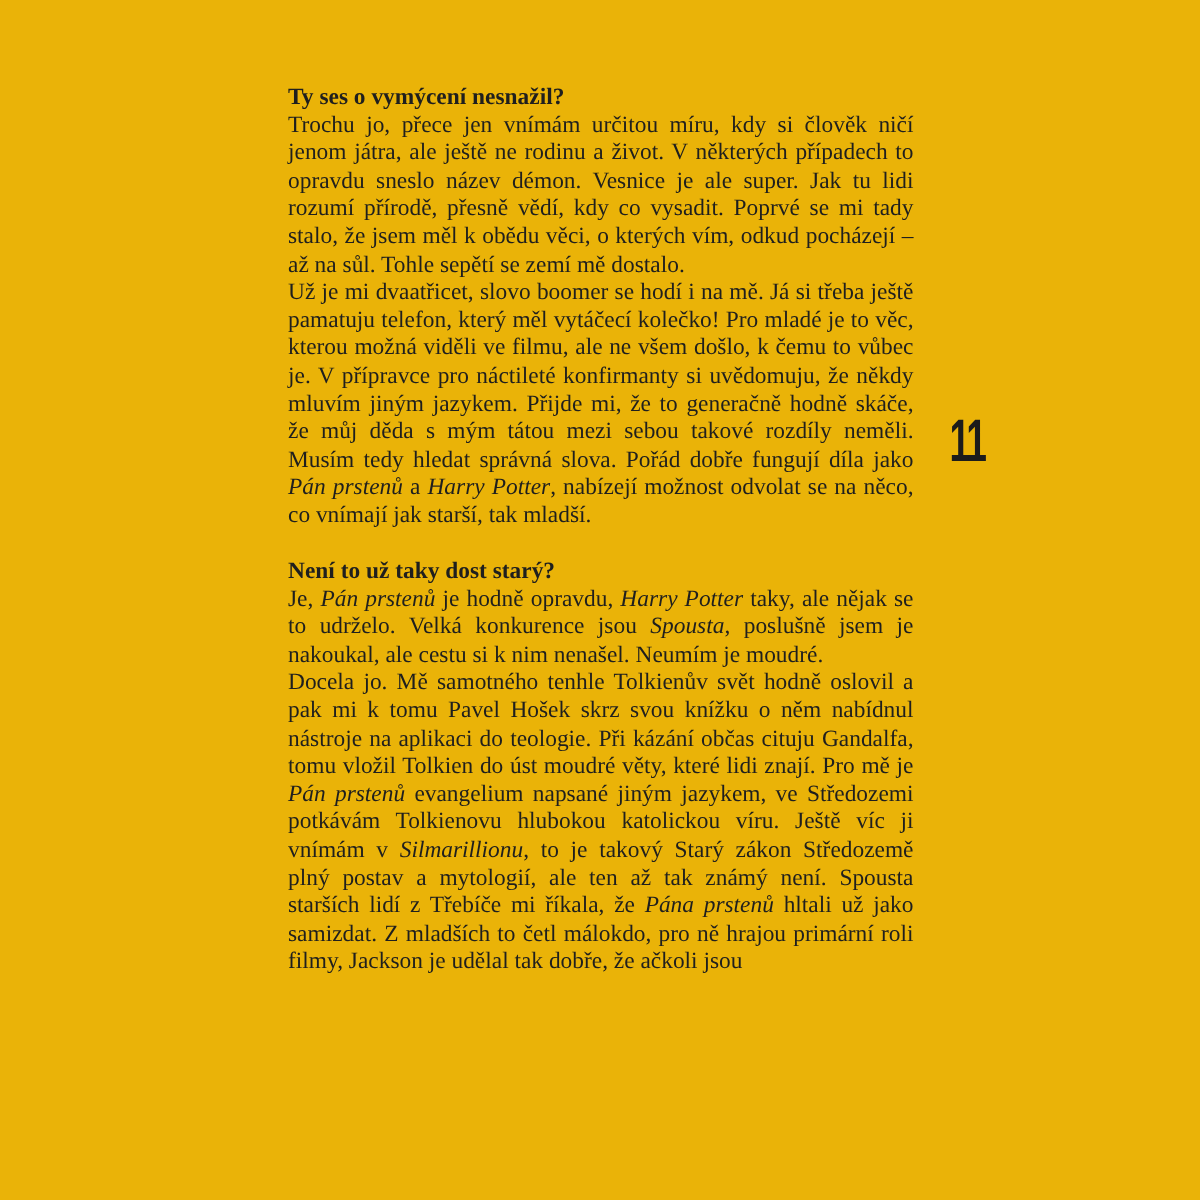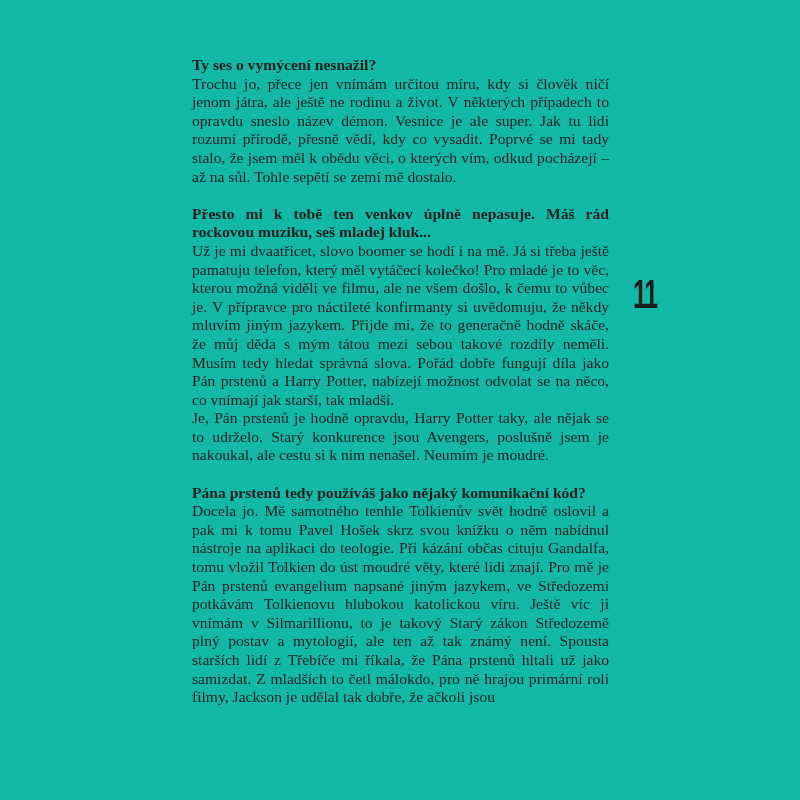--- a/index.html
+++ b/index.html
@@ -4,21 +4,21 @@
 <style>
   html, body {
     margin: 0;
     padding: 0;
     background: #ffffff;
   }
   .page {
     position: relative;
     width: 800px;
     height: 800px;
-    background: #14b8a6;
+    background: #eab308;
     overflow: hidden;
     font-family: "Liberation Serif", serif;
     color: #1f1f1e;
   }
   .text-column {
     position: absolute;
     left: 192px;
     top: 56px;
     width: 417px;
     font-size: 15.6px;
@@ -29,20 +29,21 @@
     margin: 0;
     padding: 0;
   }
   .text-column p.question {
     font-weight: 700;
   }
   .text-column p.question:not(:first-child) {
     margin-top: 18.6px;
   }
   .text-column span.italic {
+    font-style: italic;
   }
   .page-number {
     position: absolute;
     left: 633px;
     top: 274px;
     font-family: "Liberation Sans", sans-serif;
     font-weight: 700;
     font-size: 40px;
     line-height: 1;
     letter-spacing: -2px;
@@ -52,20 +53,19 @@
     white-space: nowrap;
   }
 </style>
 </head>
 <body>
 
 <div class="page">
   <div class="text-column">
       <p class="question"><span>Ty ses o vymýcení nesnažil?</span></p>
       <p class="answer"><span>Trochu jo, přece jen vnímám určitou míru, kdy si člověk ničí jenom játra, ale ještě ne rodinu a život. V některých případech to opravdu sneslo název démon. Vesnice je ale super. Jak tu lidi rozumí přírodě, přesně vědí, kdy co vysadit. Poprvé se mi tady stalo, že jsem měl k obědu věci, o kterých vím, odkud pocházejí – až na sůl. Tohle sepětí se zemí mě dostalo.</span></p>
-      <p class="question"><span>Přesto mi k tobě ten venkov úplně nepasuje. Máš rád rockovou muziku, seš mladej kluk...</span></p>
       <p class="answer"><span>Už je mi dvaatřicet, slovo boomer se hodí i na mě. Já si třeba ještě pamatuju telefon, který měl vytáčecí kolečko! Pro mladé je to věc, kterou možná viděli ve filmu, ale ne všem došlo, k čemu to vůbec je. V přípravce pro náctileté konfirmanty si uvědomuju, že někdy mluvím jiným jazykem. Přijde mi, že to generačně hodně skáče, že můj děda s mým tátou mezi sebou takové rozdíly neměli. Musím tedy hledat správná slova. Pořád dobře fungují díla jako </span><span class="italic">Pán prstenů</span><span> a </span><span class="italic">Harry Potter</span><span>, nabízejí možnost odvolat se na něco, co vnímají jak starší, tak mladší.</span></p>
-      <p class="answer"><span>Je, </span><span class="italic">Pán prstenů</span><span> je hodně opravdu, </span><span class="italic">Harry Potter</span><span> taky, ale nějak se to udrželo. Starý konkurence jsou </span><span class="italic">Avengers</span><span>, poslušně jsem je nakoukal, ale cestu si k nim nenašel. Neumím je moudré.</span></p>
-      <p class="question"><span class="italic">Pána prstenů</span><span> tedy používáš jako nějaký komunikační kód?</span></p>
+      <p class="question"><span>Není to už taky dost starý?</span></p>
+      <p class="answer"><span>Je, </span><span class="italic">Pán prstenů</span><span> je hodně opravdu, </span><span class="italic">Harry Potter</span><span> taky, ale nějak se to udrželo. Velká konkurence jsou </span><span class="italic">Spousta</span><span>, poslušně jsem je nakoukal, ale cestu si k nim nenašel. Neumím je moudré.</span></p>
       <p class="answer"><span>Docela jo. Mě samotného tenhle Tolkienův svět hodně oslovil a pak mi k tomu Pavel Hošek skrz svou knížku o něm nabídnul nástroje na aplikaci do teologie. Při kázání občas cituju Gandalfa, tomu vložil Tolkien do úst moudré věty, které lidi znají. Pro mě je </span><span class="italic">Pán prstenů</span><span> evangelium napsané jiným jazykem, ve Středozemi potkávám Tolkienovu hlubokou katolickou víru. Ještě víc ji vnímám v </span><span class="italic">Silmarillionu</span><span>, to je takový Starý zákon Středozemě plný postav a mytologií, ale ten až tak známý není. Spousta starších lidí z Třebíče mi říkala, že </span><span class="italic">Pána prstenů</span><span> hltali už jako samizdat. Z mladších to četl málokdo, pro ně hrajou primární roli filmy, Jackson je udělal tak dobře, že ačkoli jsou</span></p>
     </div>
   <div class="page-number">11</div>
 </div>
 
 </body></html>

